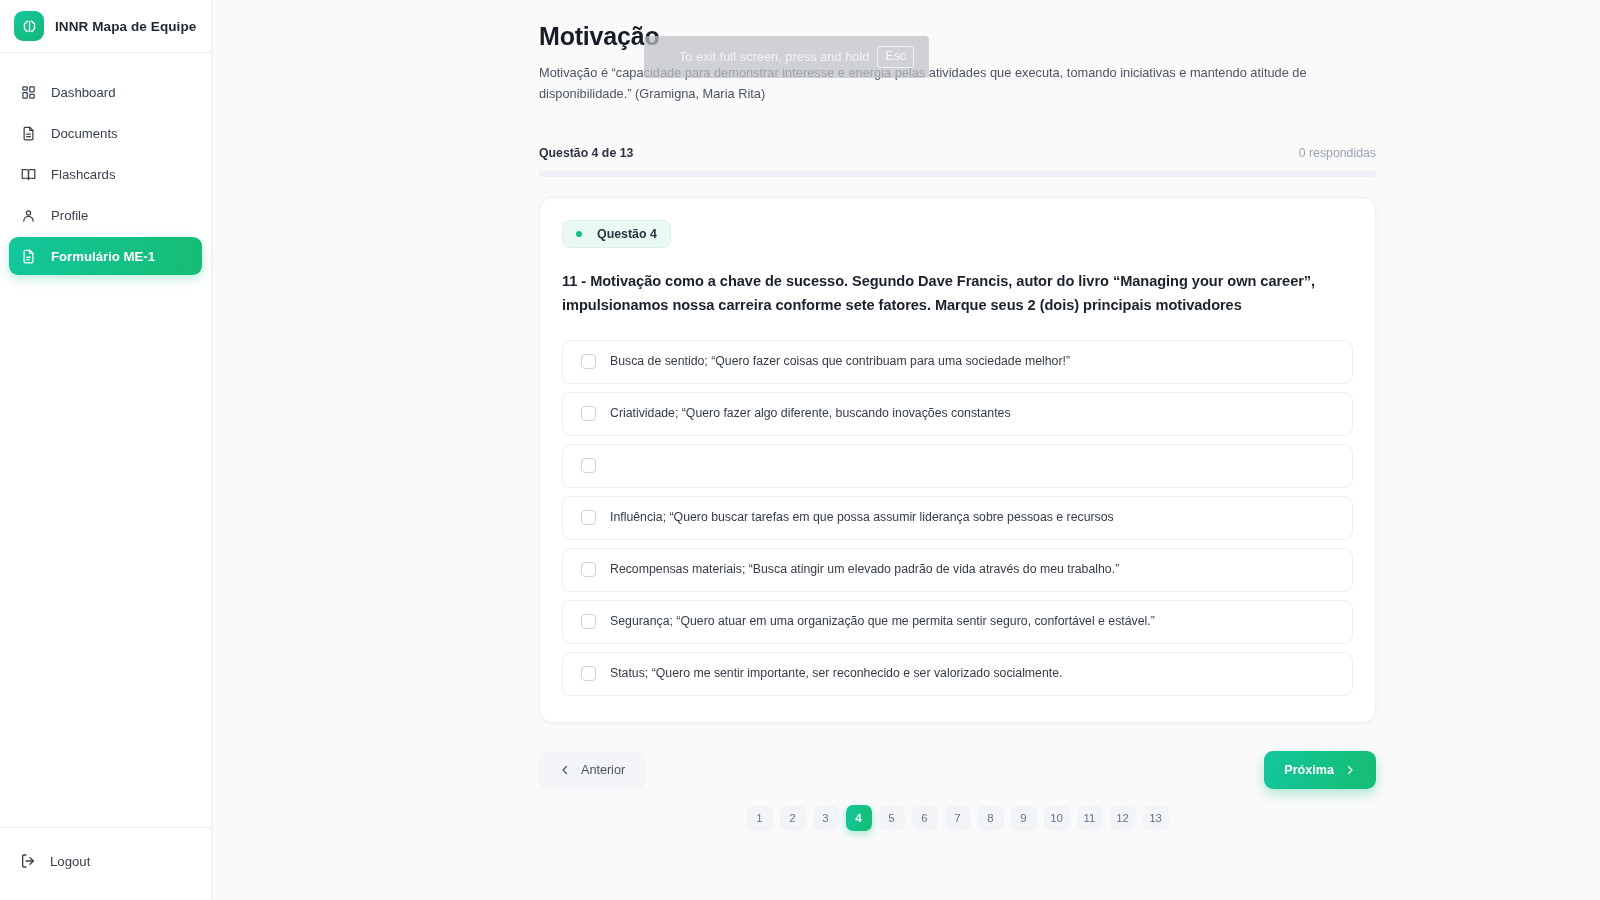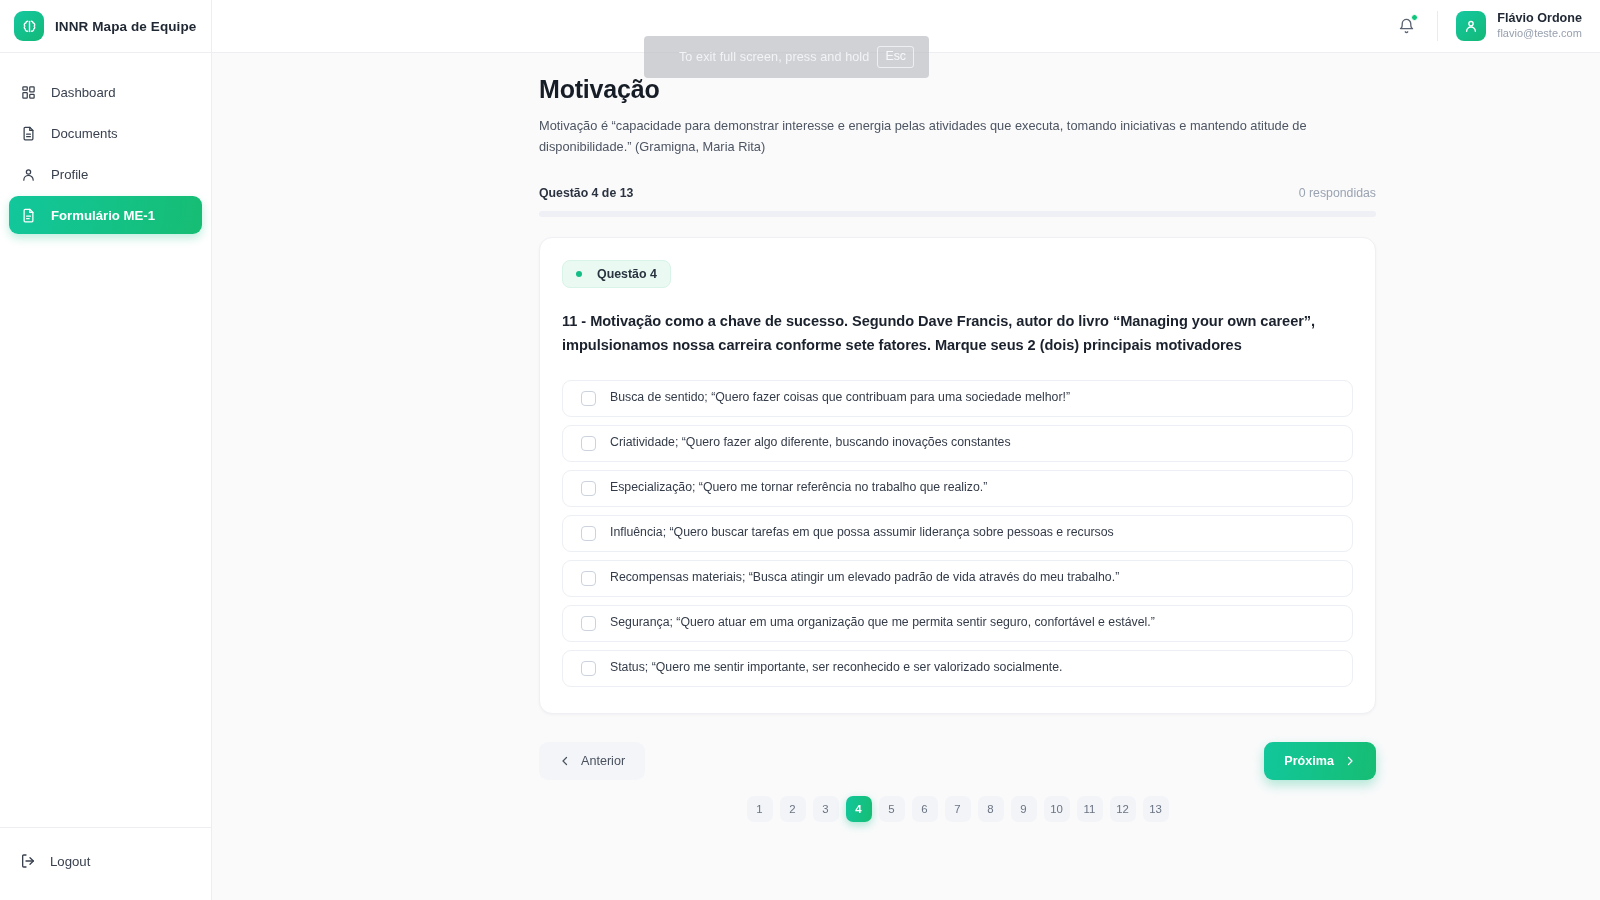--- a/index.html
+++ b/index.html
@@ -101,21 +101,21 @@
   
   .content { flex: 1 1 auto; overflow: hidden; padding: 22px 0 0 0; }
   .inner { width: 838px; margin: 0 auto; padding-left: 52px; }
 
   .page-title { font-size: 25px; font-weight: 600; color: #171d26; letter-spacing: -.2px; }
   .page-desc {
     margin-top: 12px; font-size: 12.8px; color: #4d5562;
     line-height: 1.62; max-width: 790px;
   }
   .meta-row {
-    margin-top: 29px; display: flex; align-items: baseline; justify-content: space-between;
+    margin-top: 42px; display: flex; align-items: baseline; justify-content: space-between;
     width: 837px;
   }
   .meta-left { font-size: 12.3px; font-weight: 600; color: #2b3340; }
   .meta-right { font-size: 12.3px; color: #9aa3b1; }
   .progress-track {
     margin-top: 11px; width: 837px; height: 6px; border-radius: 4px; background: #eef0f6;
     overflow: hidden;
   }
   .progress-fill { height: 100%; background: linear-gradient(90deg, #12c79c, #16bd73); border-radius: 4px; }
 
@@ -133,21 +133,21 @@
     font-size: 12.4px; font-weight: 600; color: #2a3340;
   }
   .q-badge-dot { width: 6px; height: 6px; border-radius: 50%; background: #12bd86; }
   .q-text {
     margin-top: 22px; font-size: 14.6px; font-weight: 700; color: #1b222d;
     line-height: 1.62; letter-spacing: -.05px;
   }
   .options { margin-top: 22px; display: flex; flex-direction: column; gap: 8px; }
   .option {
     display: flex; align-items: center; gap: 14px;
-    height: 37px; padding: 0 18px;
+    height: 44px; padding: 0 18px;
     border: 1px solid #eceff3; border-radius: 9px;
     background: #ffffff; cursor: pointer;
   }
   .checkbox {
     width: 15px; height: 15px; flex: 0 0 15px;
     border: 1.4px solid #ccd3dd; border-radius: 4px; background: #fff;
   }
   .option-label { font-size: 12.3px; color: #343c49; line-height: 1.3; }
 
   
@@ -224,20 +224,29 @@
           <svg width="15" height="15" viewBox="0 0 24 24" fill="none" stroke="currentColor" stroke-width="2" stroke-linecap="round" stroke-linejoin="round">
             <path d="M14 2H6.5A1.5 1.5 0 0 0 5 3.5v17A1.5 1.5 0 0 0 6.5 22h11a1.5 1.5 0 0 0 1.5-1.5V7z"></path>
             <path d="M14 2v5h5"></path>
               <path d="M9 13h6"></path>
               <path d="M9 17h6"></path>
           </svg>
         </span>
         <span>Documents</span>
       </div>
 
+      <div class="nav-item">
+        <span class="ico">
+          <svg width="15" height="15" viewBox="0 0 24 24" fill="none" stroke="currentColor" stroke-width="2" stroke-linecap="round" stroke-linejoin="round">
+            <path d="M2 4h7a3 3 0 0 1 3 3v13a2.5 2.5 0 0 0-2.5-2H2z"></path>
+            <path d="M22 4h-7a3 3 0 0 0-3 3v13a2.5 2.5 0 0 1 2.5-2H22z"></path>
+          </svg>
+        </span>
+        <span>Flashcards</span>
+      </div>
 
       <div class="nav-item">
         <span class="ico">
           <svg width="15" height="15" viewBox="0 0 24 24" fill="none" stroke="currentColor" stroke-width="2" stroke-linecap="round" stroke-linejoin="round">
             <circle cx="12" cy="8" r="3.4"></circle>
               <path d="M4.5 21a7.5 7.5 0 0 1 15 0"></path>
           </svg>
         </span>
         <span>Profile</span>
       </div>
@@ -266,46 +275,20 @@
               <path d="M20 12H9"></path>
           </svg>
         </span>
         <span>Logout</span>
       </div>
     </div>
   </aside>
 
   <section class="main">
 
-    <header class="topbar">
-      <div class="bell-wrap">
-        <span>
-          <svg width="17" height="17" viewBox="0 0 24 24" fill="none" stroke="#5b6personally" style="stroke:#5b6472" stroke-width="1.9" stroke-linecap="round" stroke-linejoin="round">
-            <path d="M18 8a6 6 0 0 0-12 0c0 6-2.5 7-2.5 7h17S18 14 18 8"></path>
-            <path d="M10.3 19.5a2 2 0 0 0 3.4 0"></path>
-          </svg>
-        </span>
-        <span class="bell-dot"></span>
-      </div>
-
-      <div class="topbar-divider"></div>
-
-      <div class="user-block">
-        <div class="avatar">
-          <svg width="16" height="16" viewBox="0 0 24 24" fill="none" stroke="#ffffff" stroke-width="2" stroke-linecap="round" stroke-linejoin="round">
-            <circle cx="12" cy="8.5" r="3.2"></circle>
-              <path d="M5.5 20a6.5 6.5 0 0 1 13 0"></path>
-          </svg>
-        </div>
-        <div>
-          <div class="user-name">Flávio Ordone</div>
-          <div class="user-mail">flavio@teste.com</div>
-        </div>
-      </div>
-    </header>
 
     <div class="fs-toast">
       <span class="fs-toast-text">To exit full screen, press and hold</span>
       <span class="fs-esc">Esc</span>
     </div>
 
     <div class="content">
       <div class="inner">
 
         <h1 class="page-title">Motivação</h1>
@@ -331,21 +314,20 @@
               <div class="option">
                 <span class="checkbox"></span>
                 <span class="option-label">Busca de sentido; “Quero fazer coisas que contribuam para uma sociedade melhor!”</span>
               </div>
               <div class="option">
                 <span class="checkbox"></span>
                 <span class="option-label">Criatividade; “Quero fazer algo diferente, buscando inovações constantes</span>
               </div>
               <div class="option">
                 <span class="checkbox"></span>
-                <span class="option-label">Especialização; “Quero me tornar referência no trabalho que realizo.”</span>
               </div>
               <div class="option">
                 <span class="checkbox"></span>
                 <span class="option-label">Influência; “Quero buscar tarefas em que possa assumir liderança sobre pessoas e recursos</span>
               </div>
               <div class="option">
                 <span class="checkbox"></span>
                 <span class="option-label">Recompensas materiais; “Busca atingir um elevado padrão de vida através do meu trabalho.”</span>
               </div>
               <div class="option">

